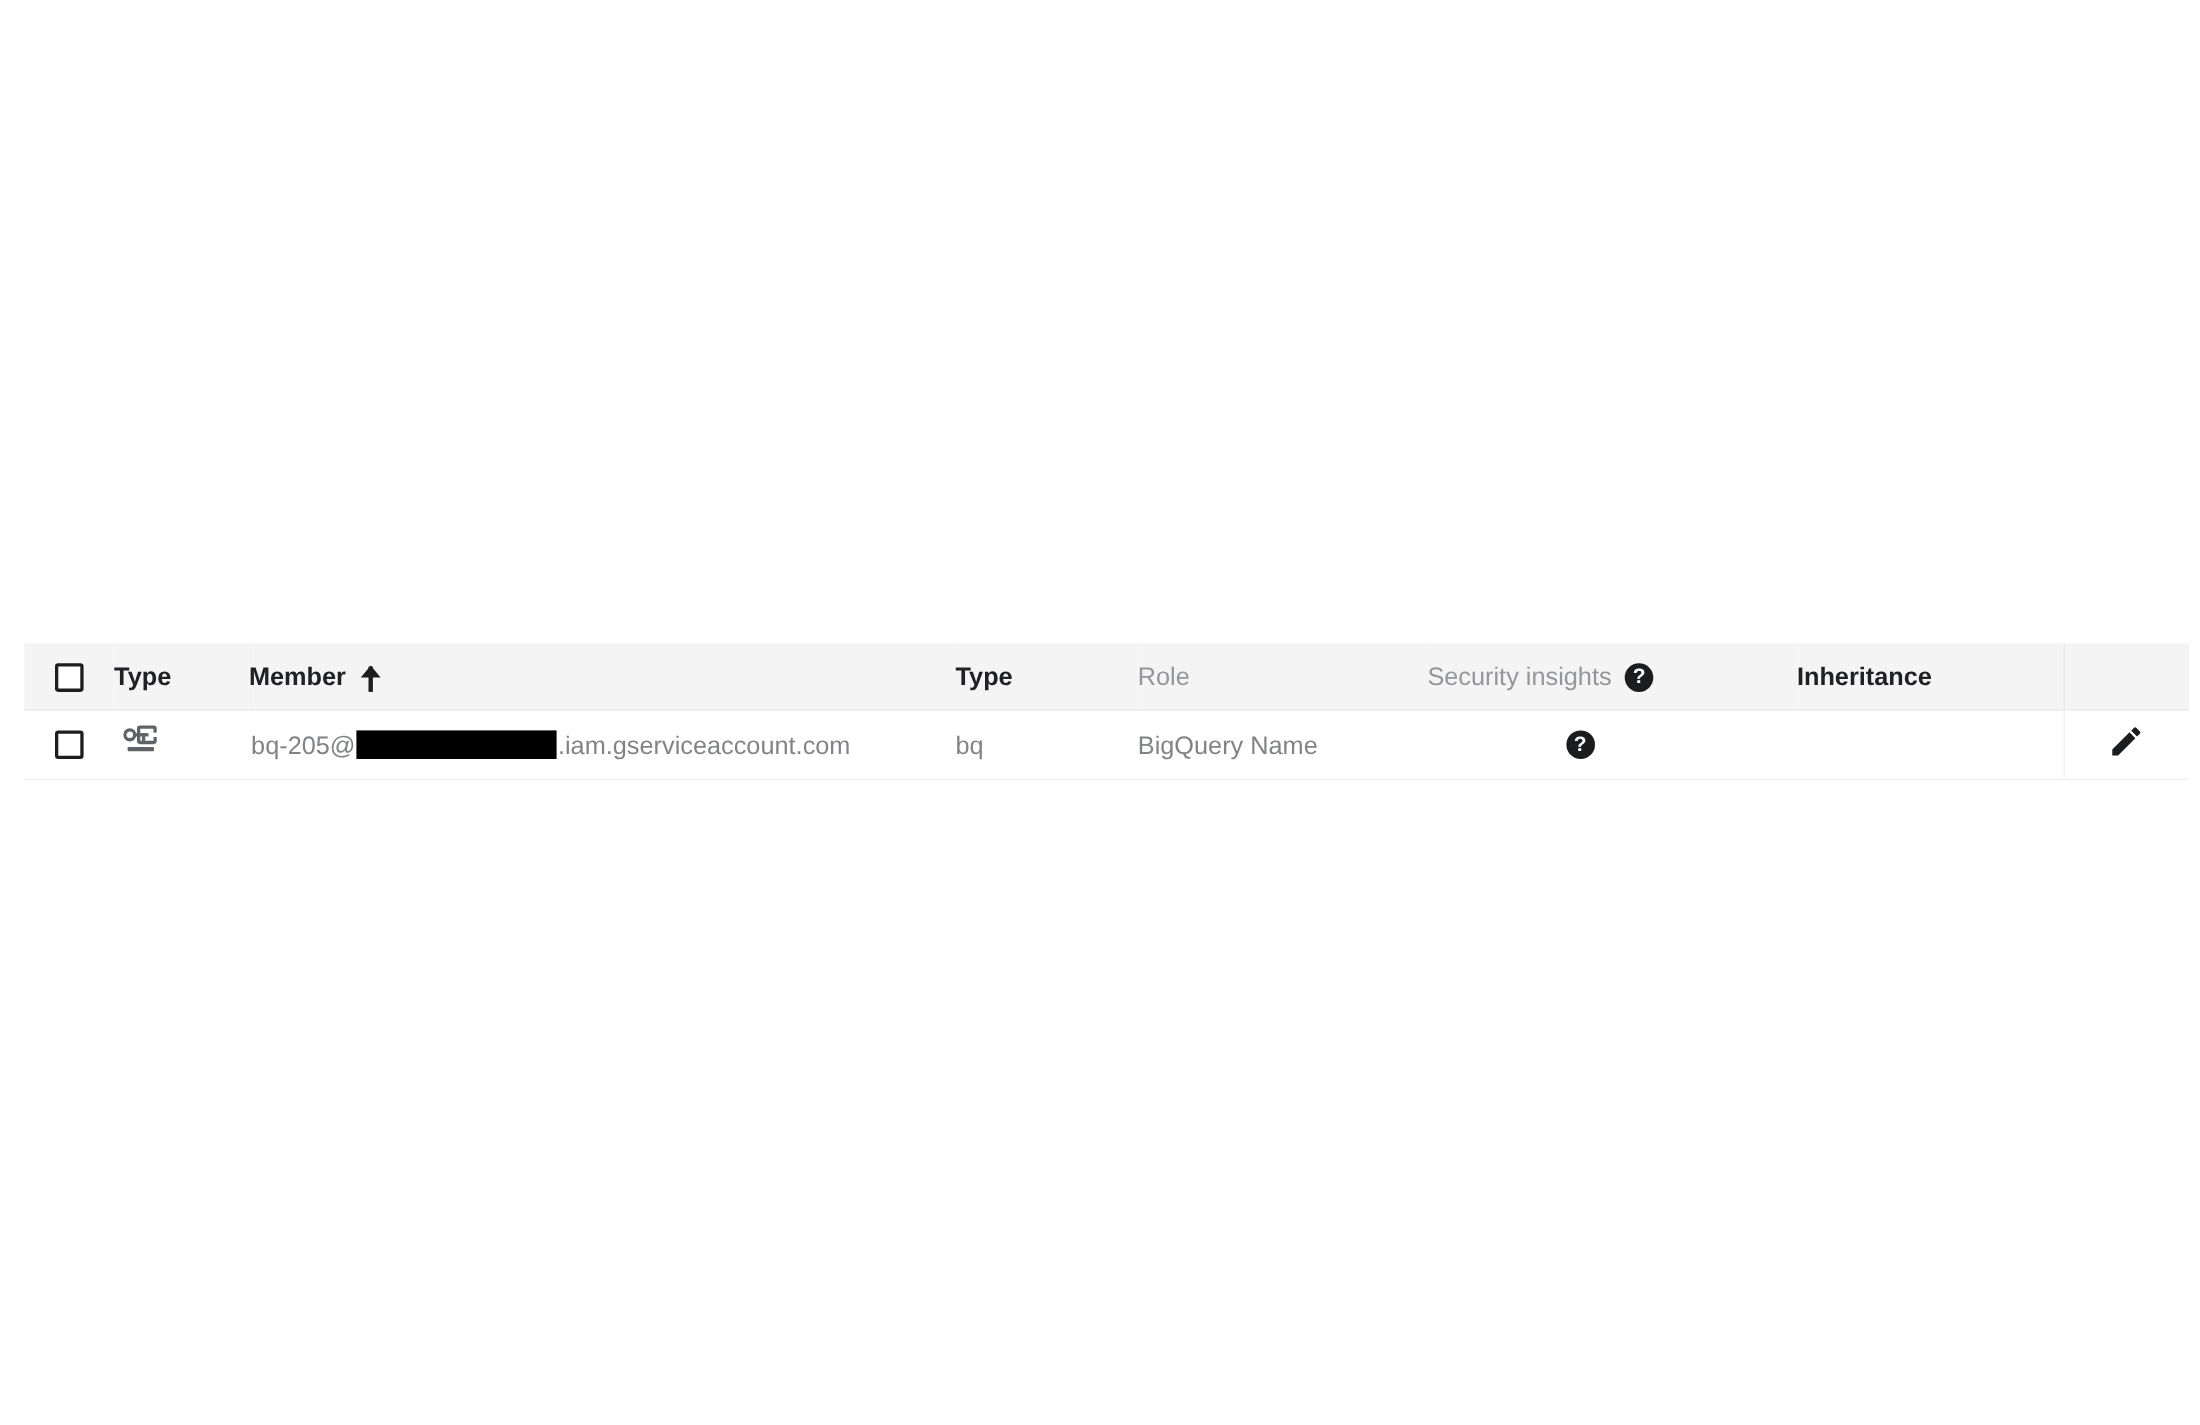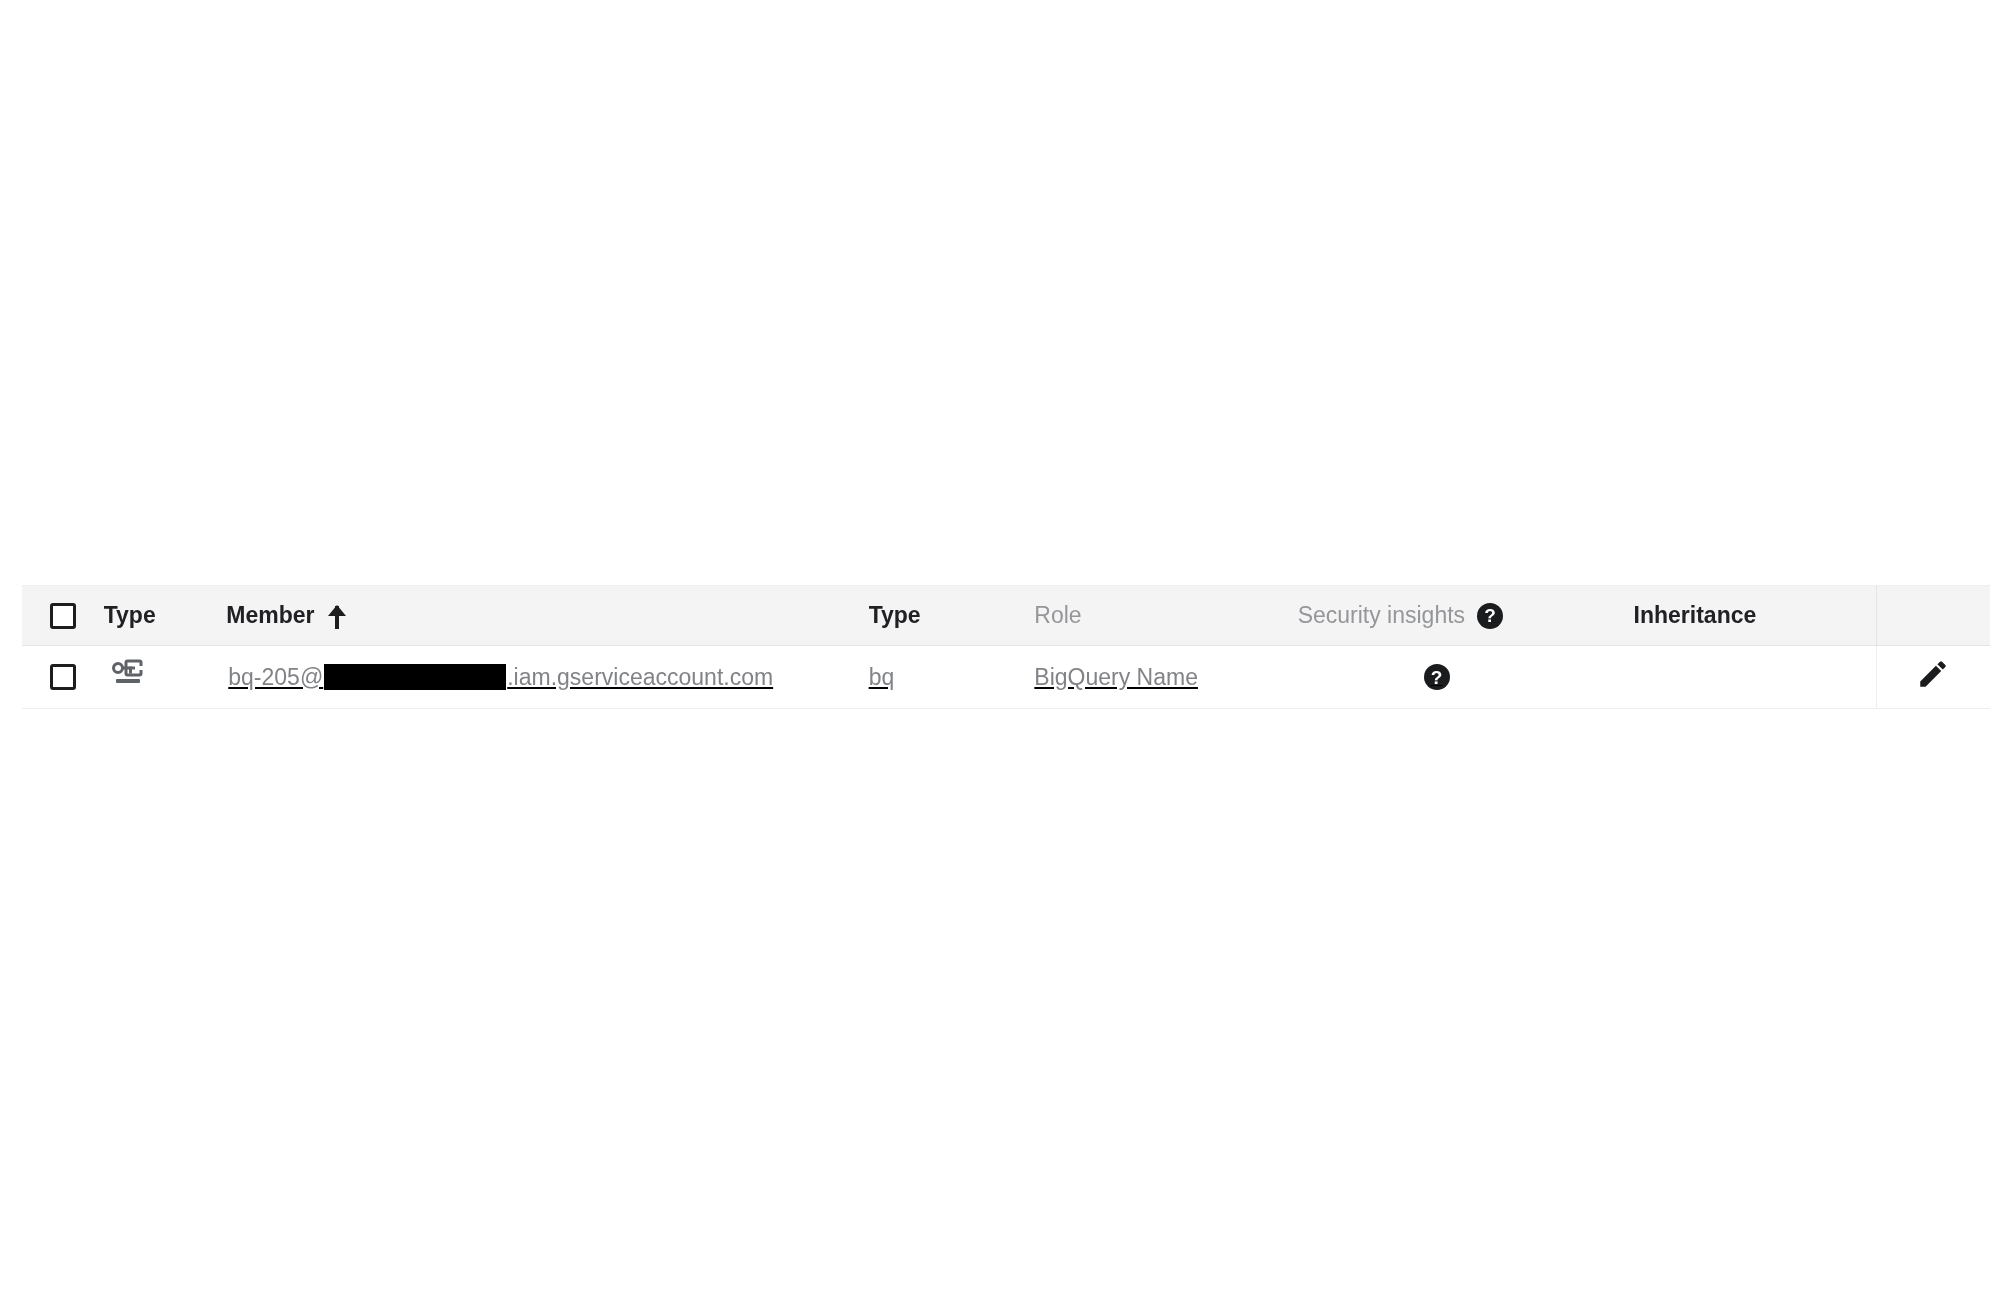--- a/index.html
+++ b/index.html
@@ -41,21 +41,20 @@
     border-bottom: 1px solid #e4e4e4;
     border-top: 1px solid #efefef;
   }
   .tbl-header th.dark   { color: #202124; font-weight: 700; }
   .tbl-header th.muted  { color: #949699; font-weight: 400; margin-left: 12px; }
 
   
   .tbl-row {
     height: 63px;
     background: #ffffff;
-    text-decoration: underline;
   }
   .tbl-row td {
     padding: 0;
     vertical-align: middle;
     height: 63px;
     box-sizing: border-box;
     border-bottom: 1px solid #eeeeee;
     color: #818387;
     font-weight: 400;
   }

